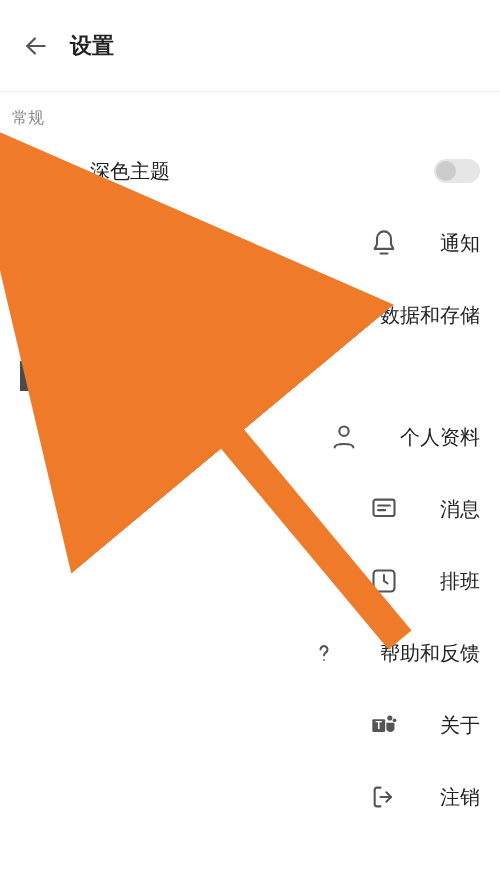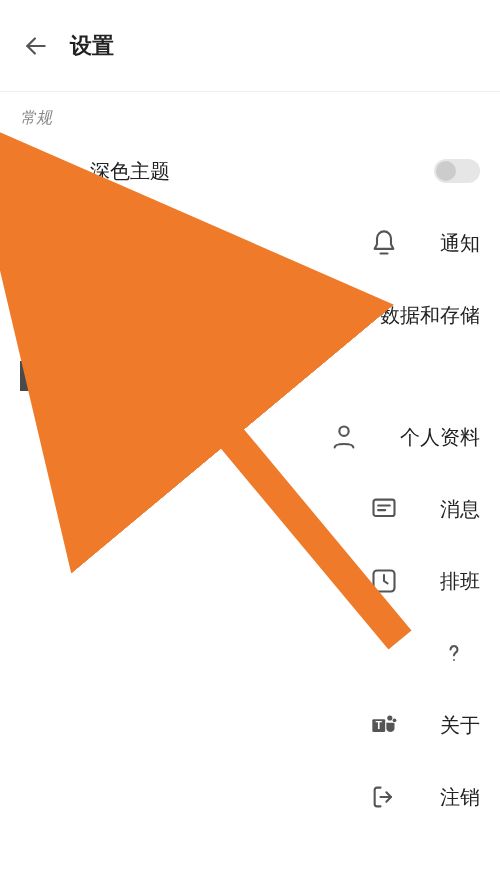--- a/index.html
+++ b/index.html
@@ -1,20 +1,20 @@
 <!DOCTYPE html>
 <html><head>
 <meta charset="utf-8">
 <style>
   * { box-sizing: border-box; margin: 0; padding: 0; }
   html, body { width: 500px; height: 892px; font-family: -apple-system, "Segoe UI", Roboto, "Helvetica Neue", Arial, "Noto Sans", "PingFang SC", "Microsoft YaHei", sans-serif; background: #fff; color: #222; }
   .header { display: flex; align-items: center; height: 92px; padding: 0 20px; border-bottom: 1px solid #eee; }
   .back-btn { width: 32px; height: 32px; display: flex; align-items: center; justify-content: center; cursor: pointer; }
   .title { margin-left: 18px; font-size: 22px; font-weight: 600; color: #222; }
-  .section-label { font-size: 16px; color: #888; padding: 16px 20px 6px 20px; font-style: italic; }
+  .section-label { font-size: 16px; color: #888; padding: 16px 20px 6px 12px; }
   .item { display: flex; align-items: center; height: 72px; padding: 0 20px; cursor: pointer; justify-content: flex-end; }
   .item .icon-box { width: 40px; display: flex; align-items: center; justify-content: flex-start; }
   .item .label { margin-left: 30px; font-size: 20px; color: #222; }
   .item .spacer { flex: 1; }
   .toggle { width: 46px; height: 24px; border-radius: 12px; background: #e6e6e6; position: relative; }
   .toggle .knob { position: absolute; left: 2px; top: 2px; width: 20px; height: 20px; border-radius: 50%; background: #ccc; }
   .section-blocks { display: flex; align-items: center; height: 50px; padding: 0 20px; gap: 30px; }
   .blk { width: 30px; height: 30px; }
   .blk.b1 { background: #4a4a4a; }
   .blk.b2 { background: #9b9b9b; }
@@ -113,20 +113,21 @@
   <div class="label">排班</div>
 </div>
 
 <div class="item">
   <div class="icon-box">
     <svg width="28" height="28" viewBox="0 0 24 24" fill="none" stroke="#555" stroke-width="1.8" stroke-linecap="round" stroke-linejoin="round">
         <path d="M9 9a3 3 0 1 1 4.5 2.6C12.5 12.5 12 13 12 14"></path>
         <circle cx="12" cy="18" r="0.8" fill="#555" stroke="none"></circle>
       </svg>
   </div>
+  <div class="label">帮助和反馈</div>
 </div>
 
 <div class="item">
   <div class="icon-box">
     <svg width="28" height="28" viewBox="0 0 24 24" fill="#555">
         <rect x="2" y="7" width="11" height="11" rx="1"></rect>
         <text x="7.5" y="15.5" text-anchor="middle" font-size="9" font-weight="bold" fill="#fff">T</text>
         <circle cx="17" cy="6" r="2.2"></circle>
         <circle cx="21" cy="8" r="1.6"></circle>
         <path d="M14 10h6c1 0 1 1 1 1v4c0 2-2 3-3.5 3S14 17 14 15z"></path>

